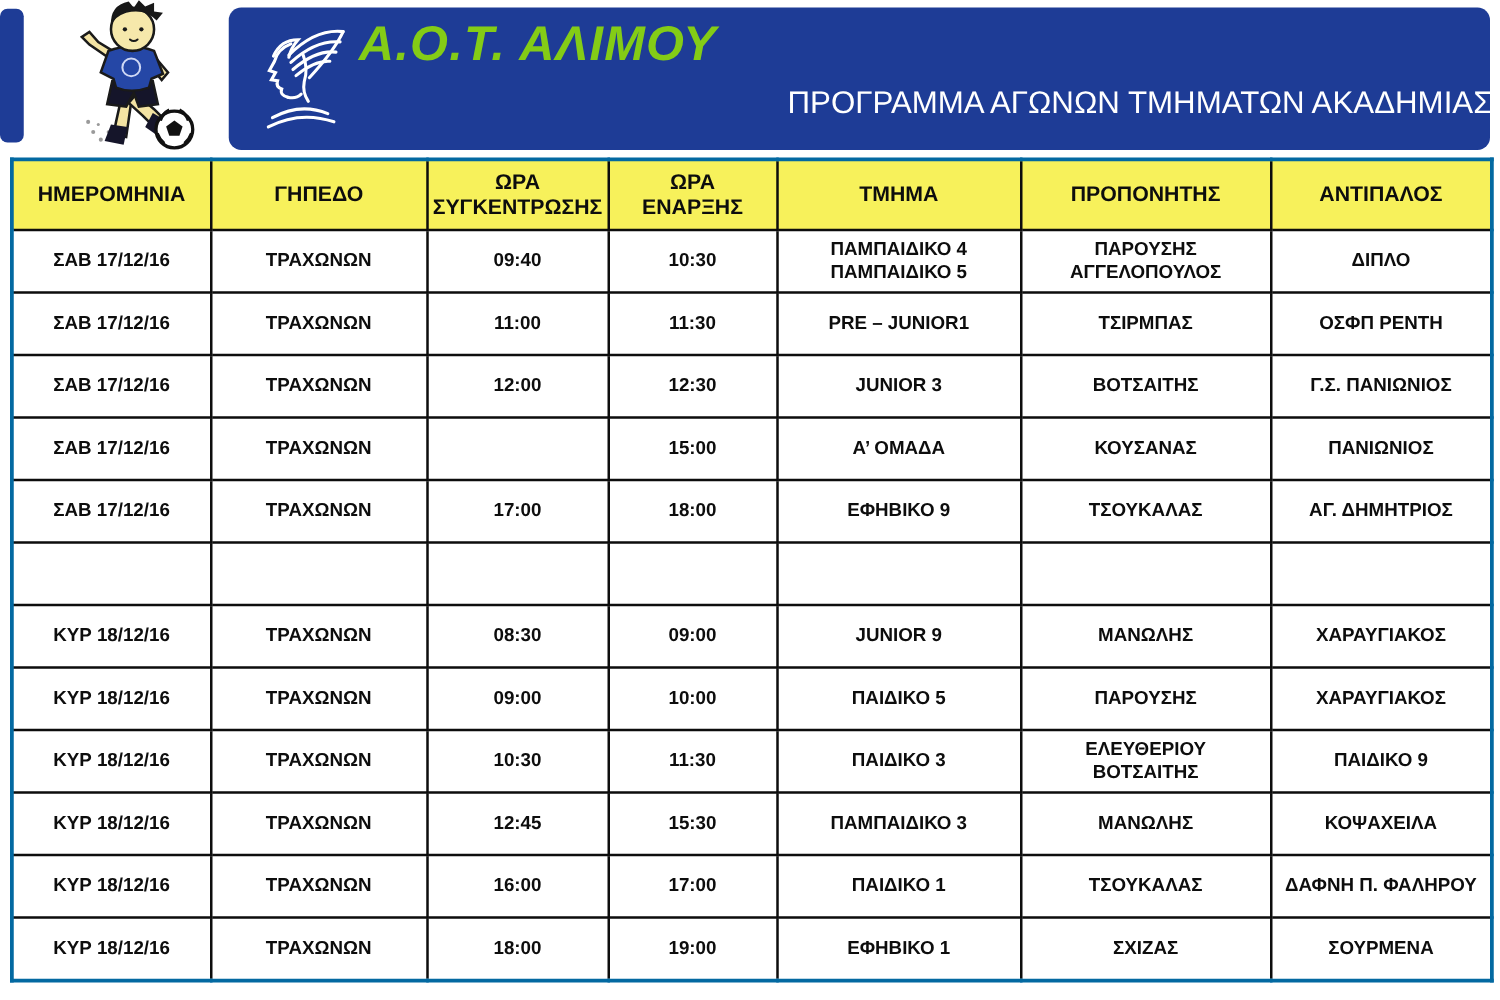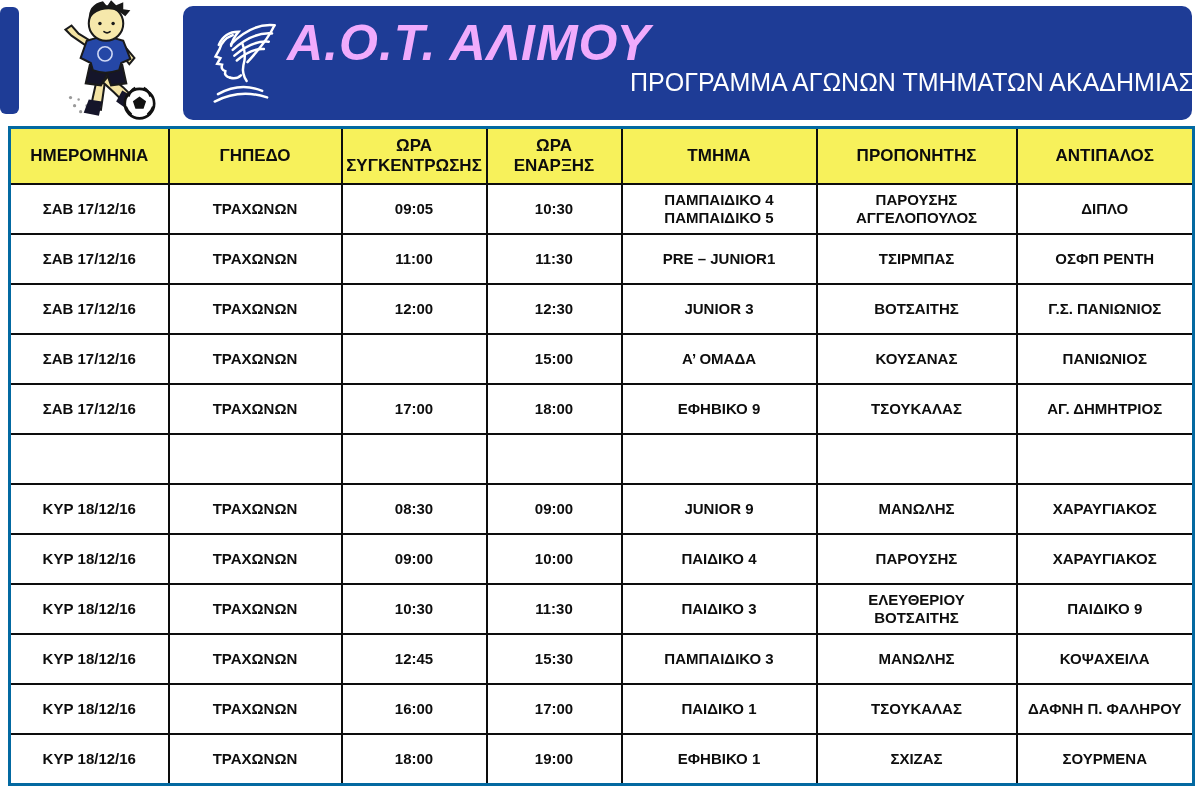--- a/index.html
+++ b/index.html
@@ -16,21 +16,21 @@
     background:var(--blue);border-radius:6px;
   }
   .mascot{position:absolute;left:34px;top:0px;width:142px;height:122px;}
   .band{
     position:absolute;left:183px;top:6px;width:1009px;height:114px;
     background:var(--blue);border-radius:10px;
   }
   .hermes{position:absolute;left:12px;top:8px;width:82px;height:98px;}
   .club-title{
     position:absolute;left:104px;top:8px;
-    color:#f0abfc;font-size:50px;font-weight:bold;font-style:italic;
+    color:#84cc16;font-size:39px;font-weight:bold;font-style:italic;
     letter-spacing:1px;white-space:nowrap;
   }
   .subtitle{
     position:absolute;left:398px;top:62px;width:600px;
     color:#ffffff;font-size:25px;font-weight:normal;
     text-align:center;white-space:nowrap;margin-left:31px;
   }
   
   table.sched{
     position:absolute;left:8px;top:126px;width:1184px;
@@ -138,21 +138,21 @@
 ΕΝΑΡΞΗΣ</th>
         <th>ΤΜΗΜΑ</th>
         <th>ΠΡΟΠΟΝΗΤΗΣ</th>
         <th>ΑΝΤΙΠΑΛΟΣ</th>
       </tr>
     </thead>
   <tbody>
       <tr>
         <td>ΣΑΒ 17/12/16</td>
         <td>ΤΡΑΧΩΝΩΝ</td>
-        <td>09:05</td>
+        <td>09:40</td>
         <td class="red">10:30</td>
         <td>ΠΑΜΠΑΙΔΙΚΟ 4
 ΠΑΜΠΑΙΔΙΚΟ 5</td>
         <td>ΠΑΡΟΥΣΗΣ
 ΑΓΓΕΛΟΠΟΥΛΟΣ</td>
         <td>ΔΙΠΛΟ</td>
       </tr>
       <tr>
         <td>ΣΑΒ 17/12/16</td>
         <td>ΤΡΑΧΩΝΩΝ</td>
@@ -205,21 +205,21 @@
         <td class="red">09:00</td>
         <td>JUNIOR 9</td>
         <td>ΜΑΝΩΛΗΣ</td>
         <td>ΧΑΡΑΥΓΙΑΚΟΣ</td>
       </tr>
       <tr>
         <td>ΚΥΡ 18/12/16</td>
         <td>ΤΡΑΧΩΝΩΝ</td>
         <td>09:00</td>
         <td class="red">10:00</td>
-        <td>ΠΑΙΔΙΚΟ 4</td>
+        <td>ΠΑΙΔΙΚΟ 5</td>
         <td>ΠΑΡΟΥΣΗΣ</td>
         <td>ΧΑΡΑΥΓΙΑΚΟΣ</td>
       </tr>
       <tr>
         <td>ΚΥΡ 18/12/16</td>
         <td>ΤΡΑΧΩΝΩΝ</td>
         <td>10:30</td>
         <td class="red">11:30</td>
         <td>ΠΑΙΔΙΚΟ 3</td>
         <td>ΕΛΕΥΘΕΡΙΟΥ

